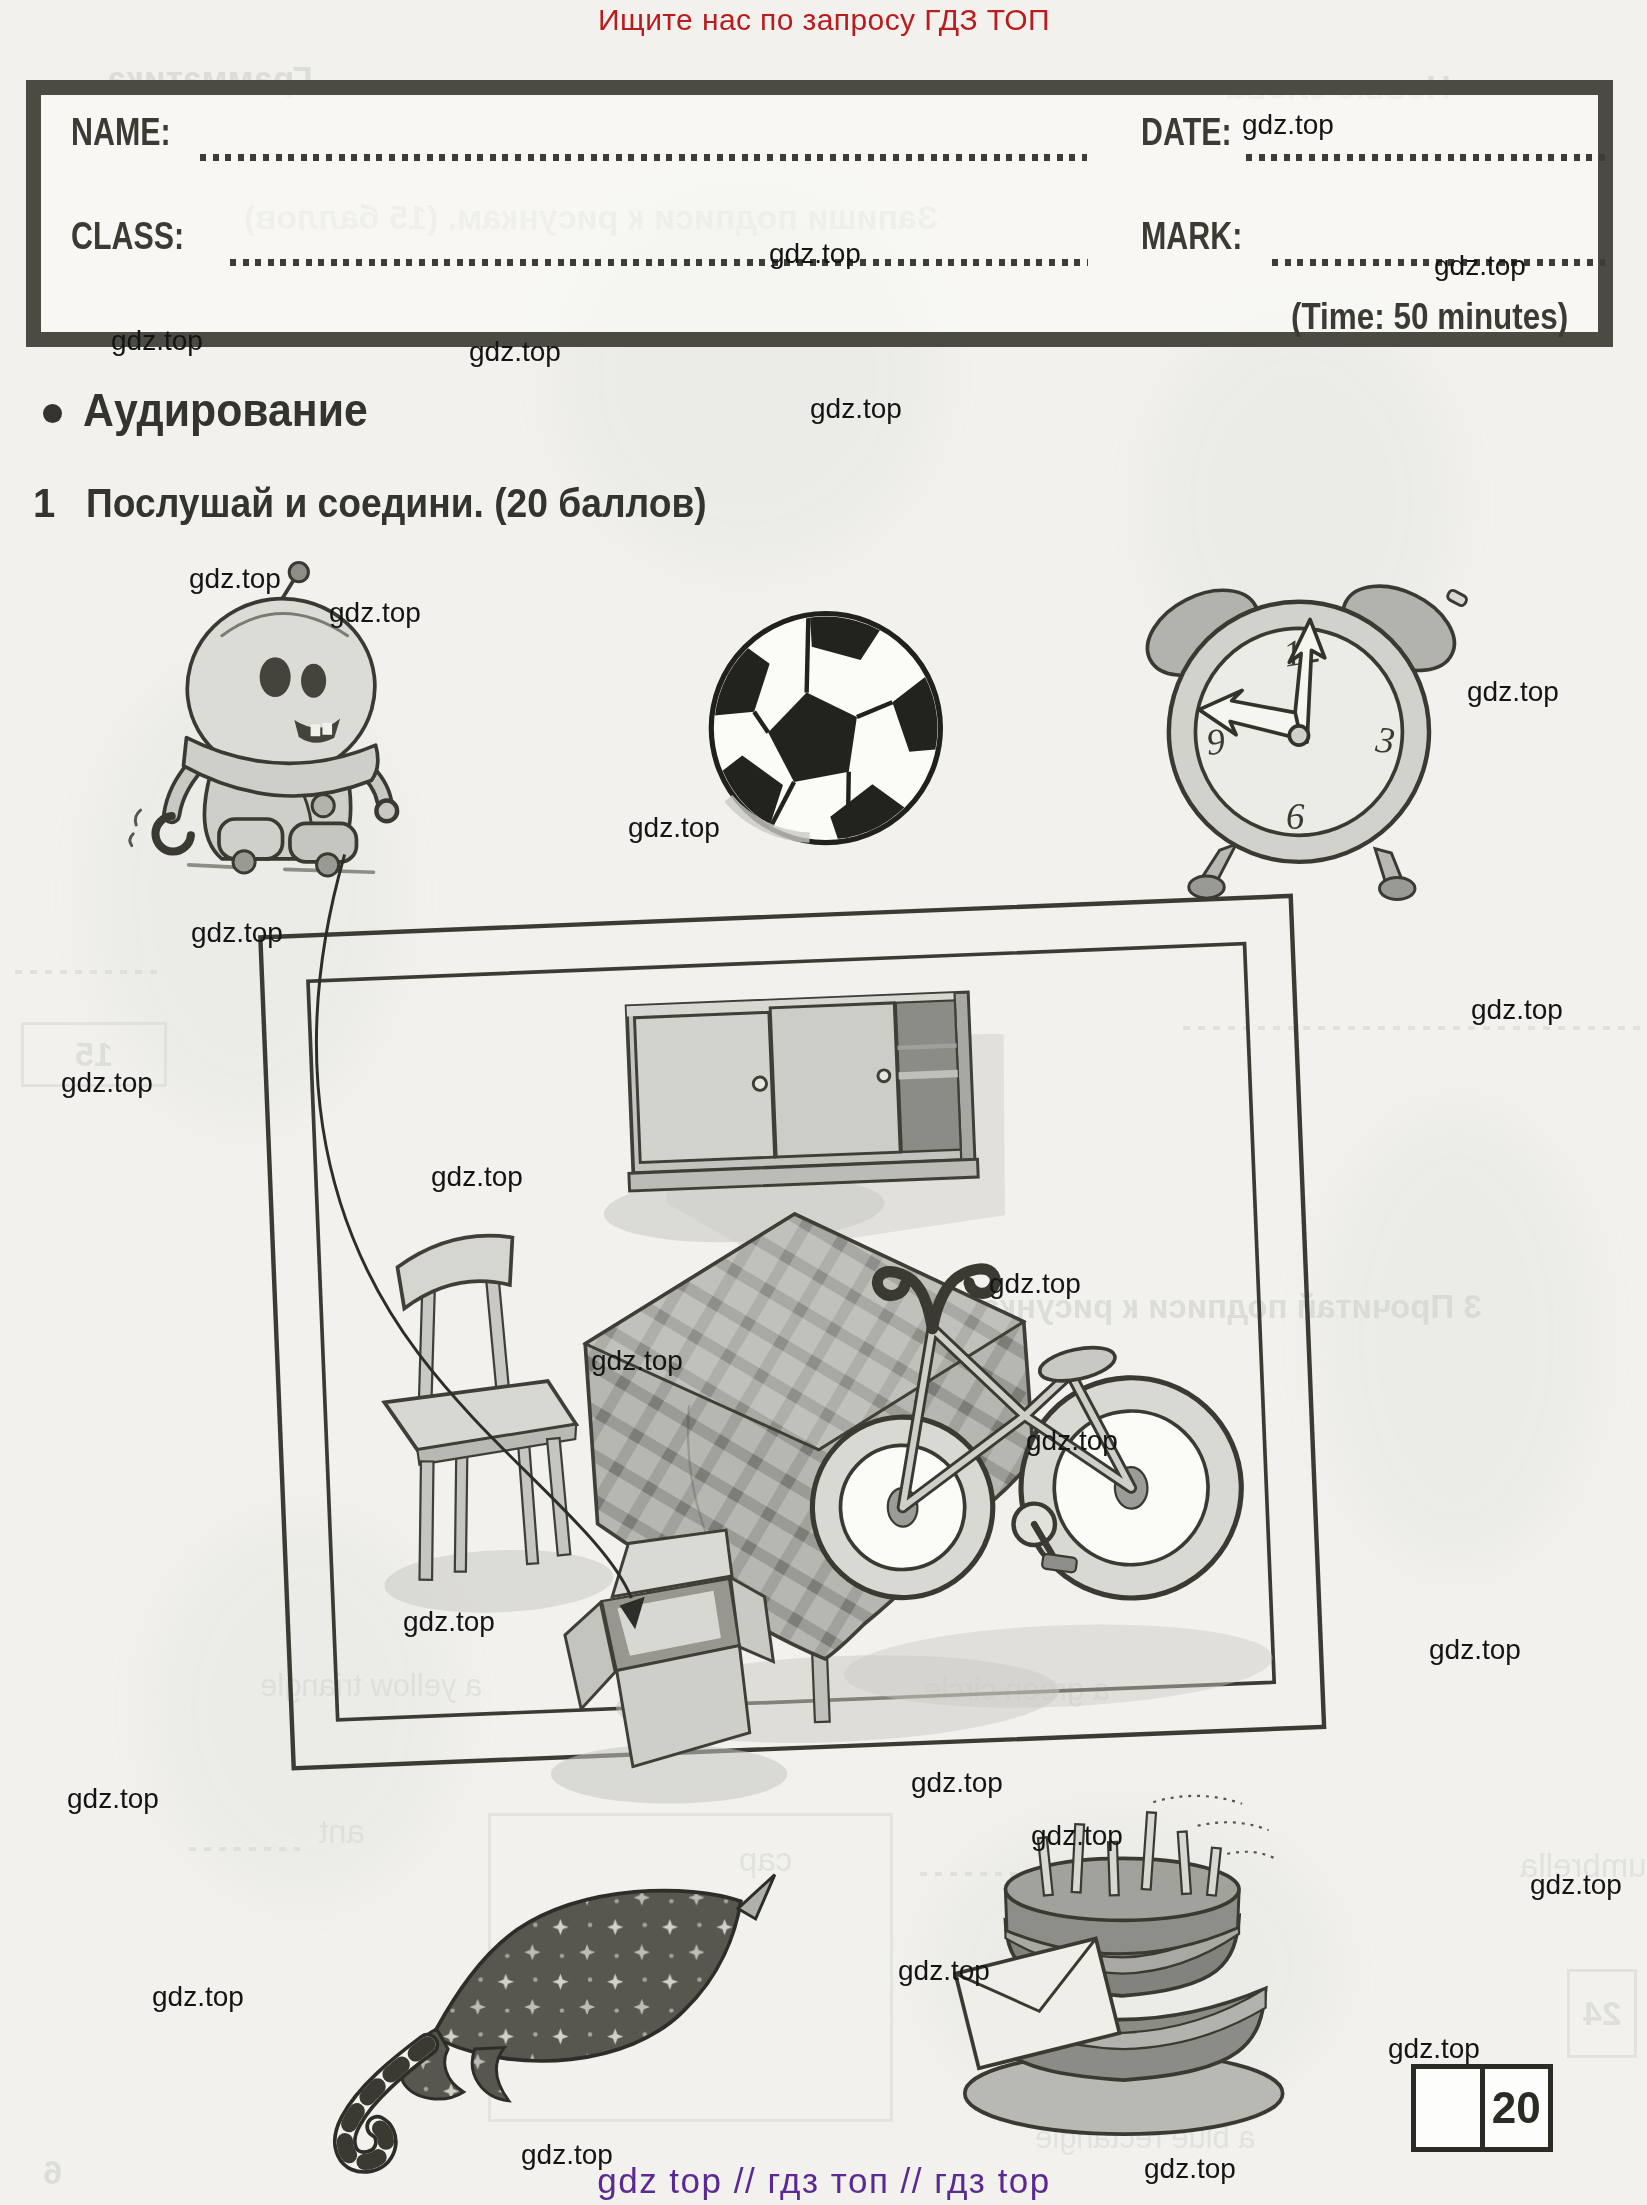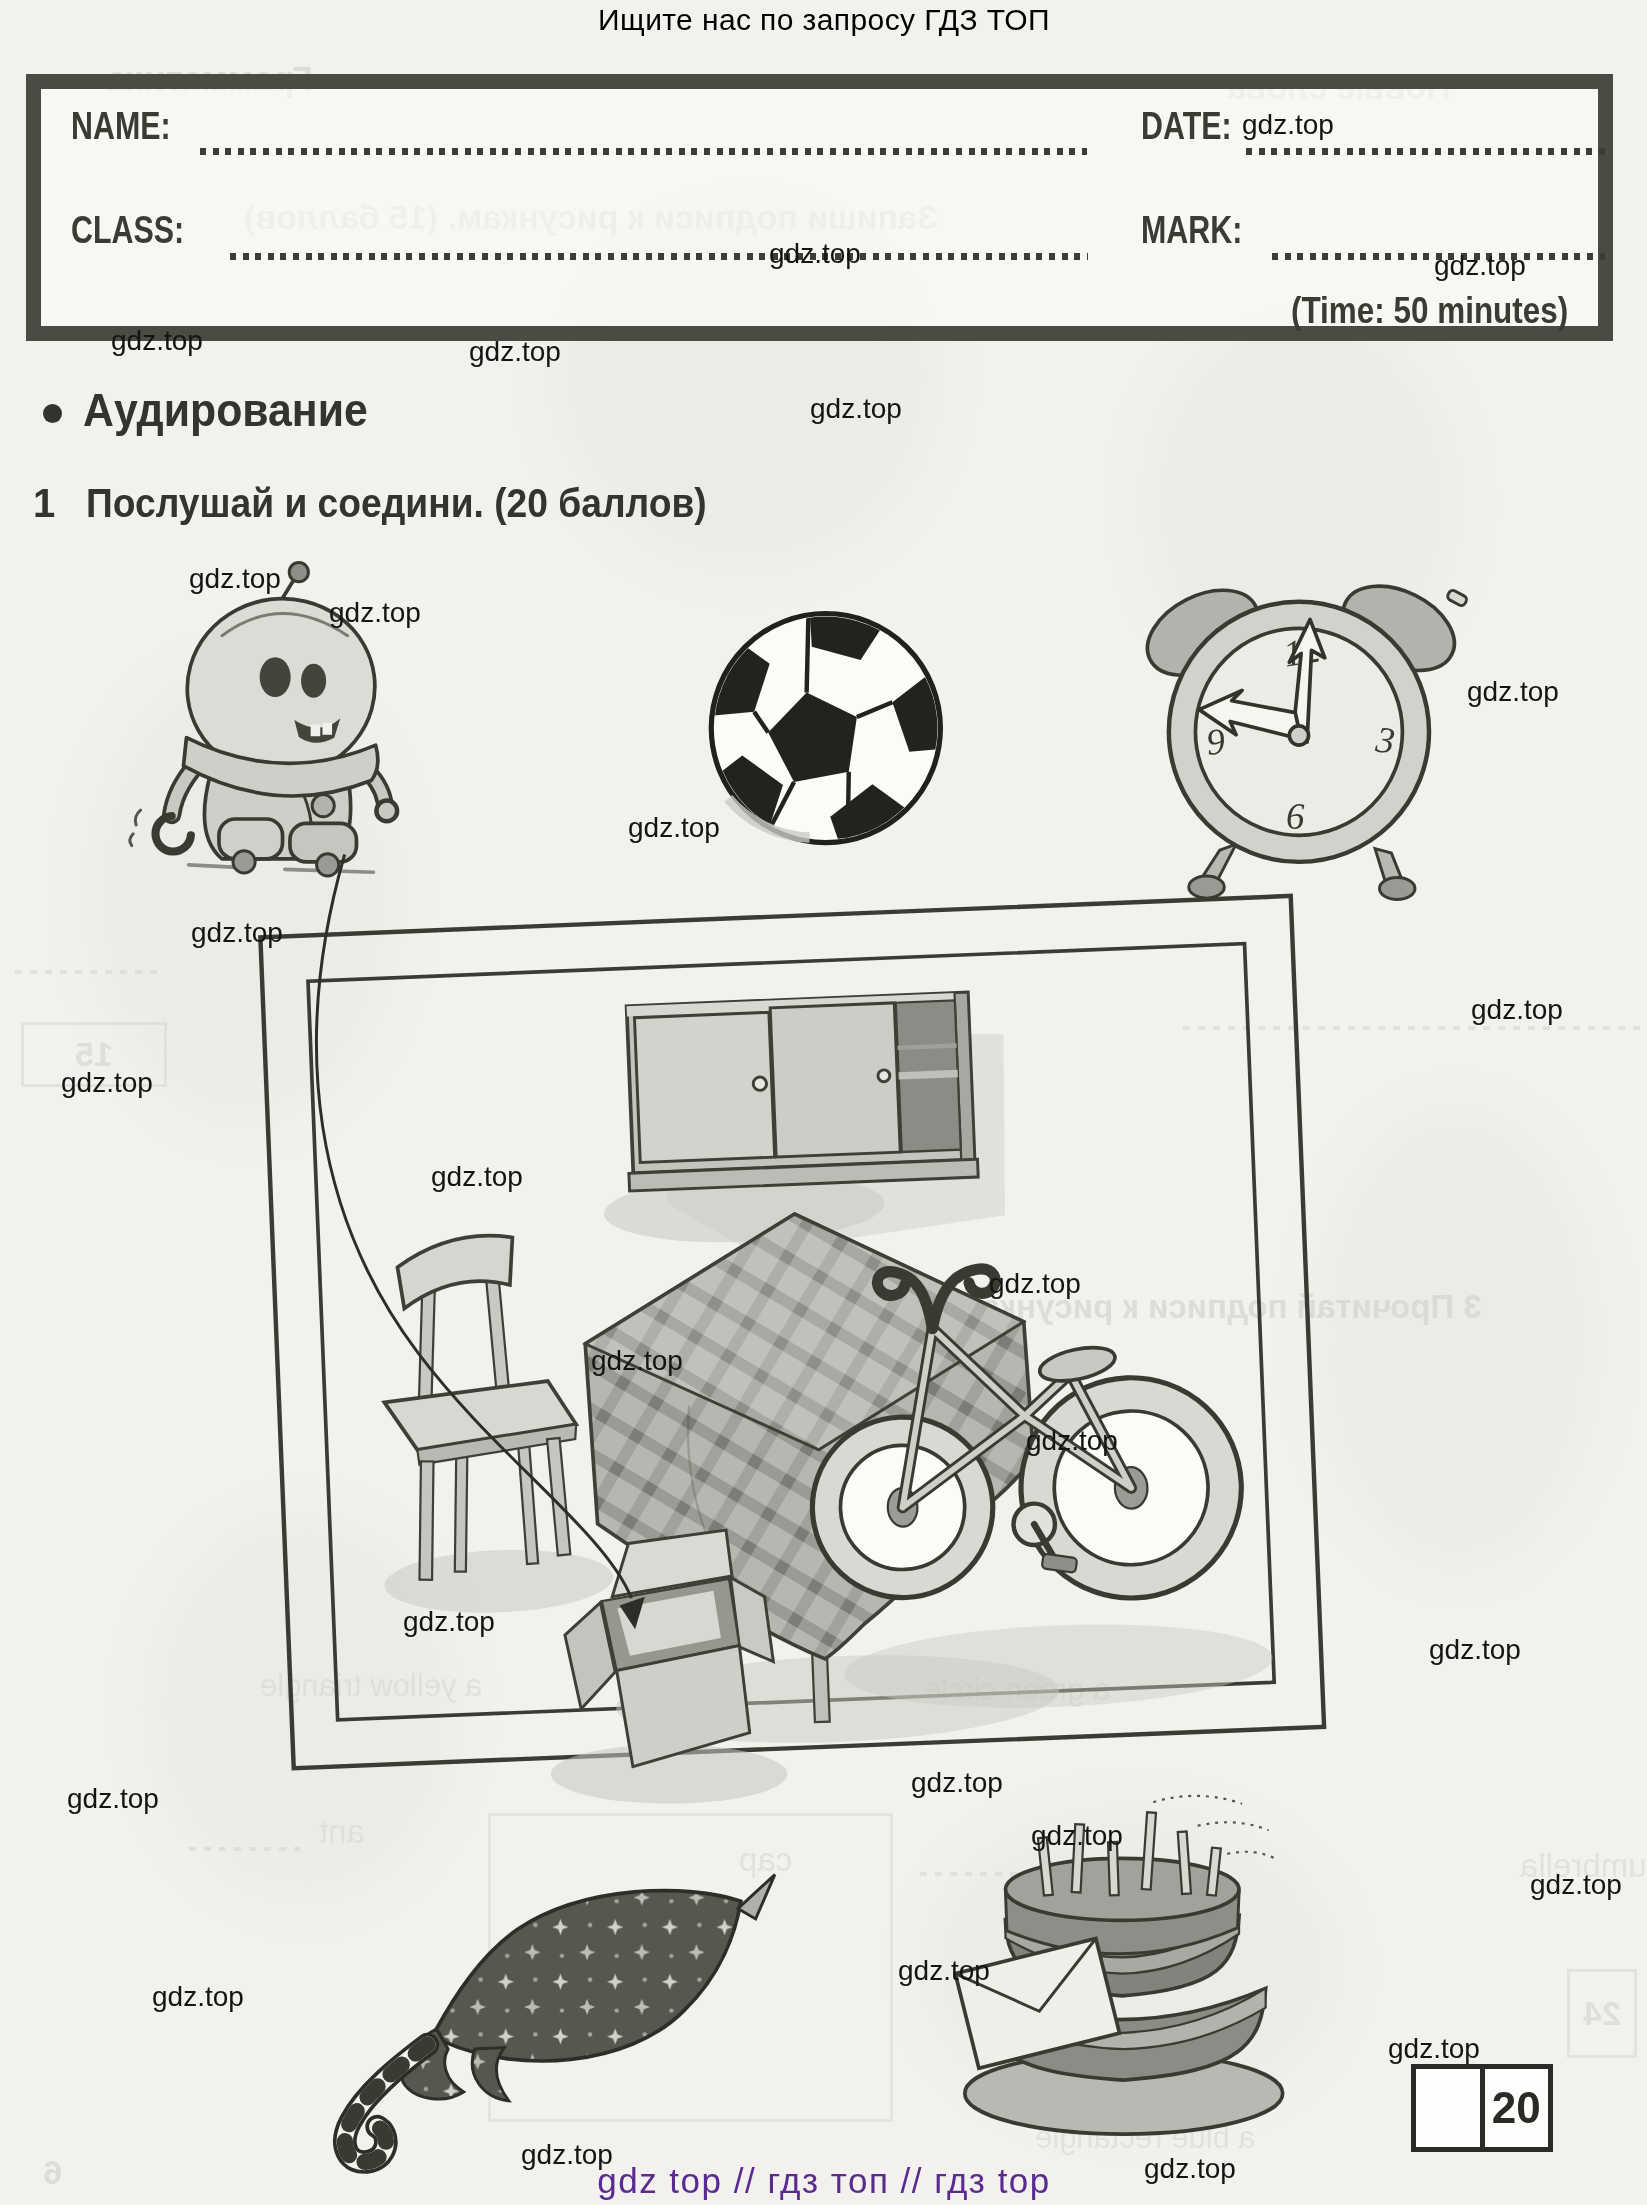--- a/index.html
+++ b/index.html
@@ -24,21 +24,21 @@
     display:flex;align-items:center;justify-content:center;
     color:#c9cec9;font-weight:bold;transform:scaleX(-1);
   }
   .ghost-rule{
     position:absolute;height:4.4px;opacity:.5;
     background:repeating-linear-gradient(90deg,#cfd3ce 0 6.7px,transparent 6.7px 15px);
   }
   .blob{position:absolute;background:#b9bfb8;filter:blur(25px);border-radius:50%;opacity:.10;}
   
   .header-box{
-    position:absolute;left:26px;top:74px;width:1557px;height:237px;
+    position:absolute;left:26px;top:80px;width:1557px;height:237px;
     border:15.5px solid #4b4b43;background:rgba(251,251,248,.6);
   }
   .hdr-lbl{
     position:absolute;font-size:38px;font-weight:bold;letter-spacing:0;
     transform:scaleX(.8);transform-origin:left center;white-space:nowrap;color:#3b3b33;
   }
   .dots{
     position:absolute;height:6.7px;
     background:repeating-linear-gradient(90deg,#3d3d35 0 6px,transparent 6px 12.6px);
   }
@@ -98,21 +98,21 @@
       <div class="ghost light" style="left: 739px; top: 1841px; font-size: 33px;">cap</div>
       <div class="ghost" style="left: 1118px; top: 1850px; font-size: 34px;">3</div>
       <div class="ghost light" style="left: 1520px; top: 1847px; font-size: 33px;">umbrella</div>
       <div class="ghost light" style="left: 1035px; top: 2120px; font-size: 31px;">a blue rectangle</div>
       <div class="ghost" style="left: 43px; top: 2153px; font-size: 34px;">6</div>
       <div class="ghost-box" style="left: 21px; top: 1022px; width: 140px; height: 59px; font-size: 34px;">15</div>
       <div class="ghost-box" style="left: 1567px; top: 1969px; width: 64px; height: 83px; font-size: 34px;">24</div>
       <div class="ghost-box" style="left: 488px; top: 1813px; width: 399px; height: 303px;"></div>
     </div>
 
-  <div class="banner" style="color: #000000;">Ищите нас по запросу ГДЗ ТОП</div>
+  <div class="banner" style="color: #b91c1c;">Ищите нас по запросу ГДЗ ТОП</div>
 
   <div class="header-box">
     <span class="hdr-lbl" style="left:30px;top:16.3px">NAME:</span>
     <div class="dots" style="left:159px;top:59px;width:887px"></div>
     <span class="hdr-lbl" style="left:1100px;top:16.3px">DATE:</span>
     <div class="dots" style="left:1205px;top:59px;width:359px"></div>
 
     <span class="hdr-lbl" style="left:30px;top:120px">CLASS:</span>
     <div class="dots" style="left:189px;top:164px;width:858px"></div>
     <span class="hdr-lbl" style="left:1100px;top:120px">MARK:</span>

